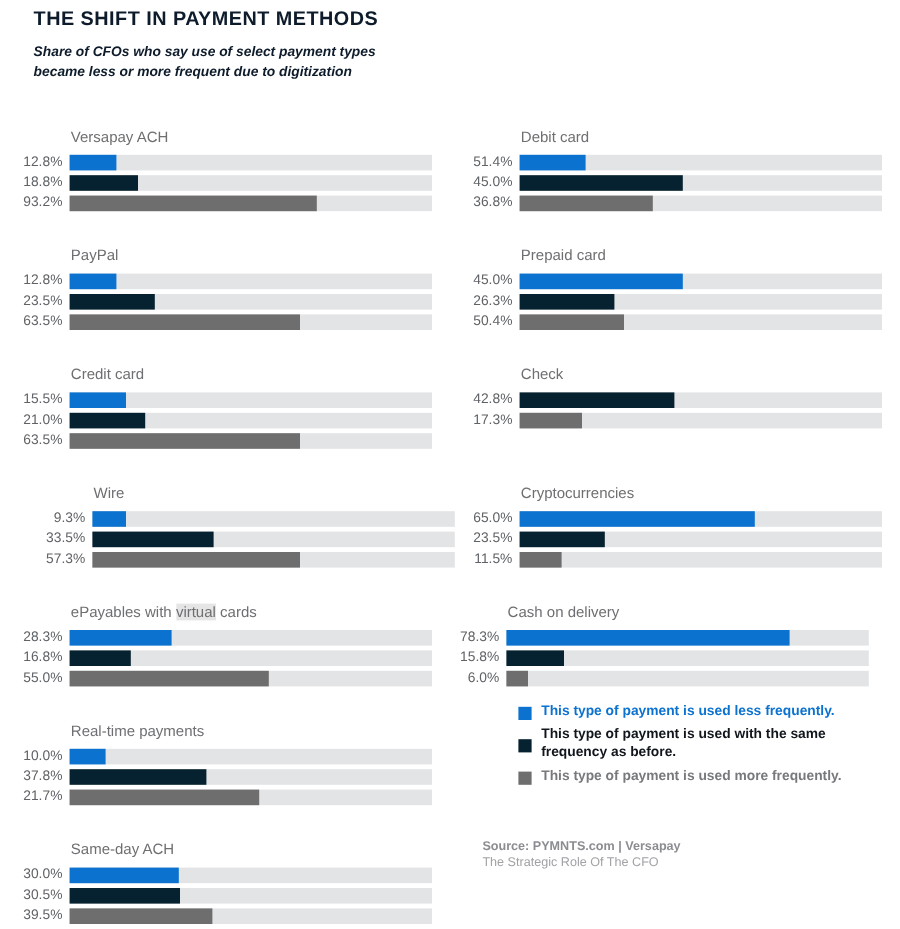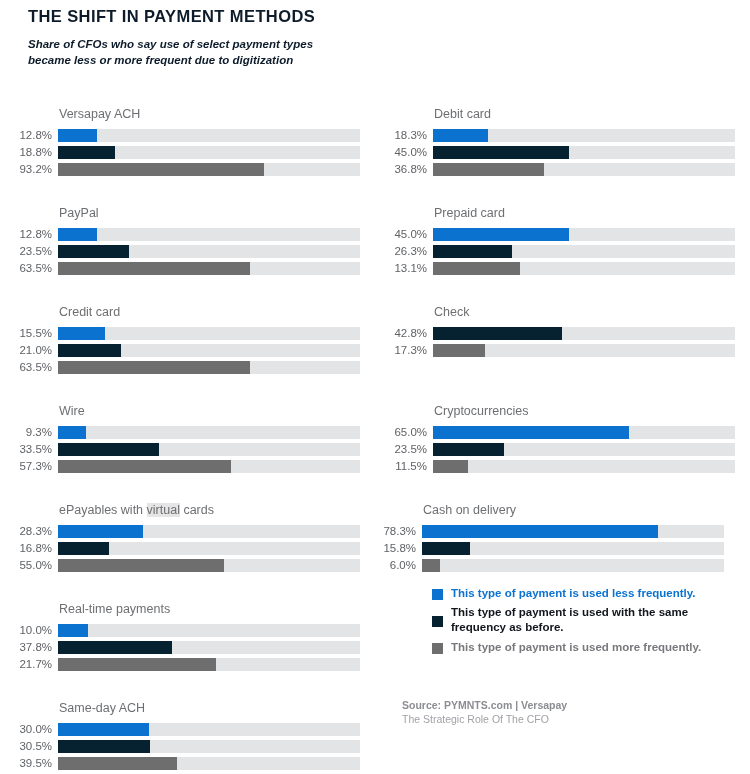--- a/index.html
+++ b/index.html
@@ -194,21 +194,21 @@
           <div class="bar-fill s-same" style="width: 21%;"></div>
         </div>
       </div>
       <div class="bar-row">
         <div class="bar-value">63.5%</div>
         <div class="bar-track">
           <div class="bar-fill s-more" style="width: 63.5%;"></div>
         </div>
       </div>
     </div>
-    <div class="group" style="left: 0px; top: 297px;">
+    <div class="group" style="left: 0px; top: 297px; padding-left: 19px;">
       <div class="group-label">Wire</div>
       <div class="bar-row">
         <div class="bar-value">9.3%</div>
         <div class="bar-track">
           <div class="bar-fill s-less" style="width: 9.3%;"></div>
         </div>
       </div>
       <div class="bar-row">
         <div class="bar-value">33.5%</div>
         <div class="bar-track">
@@ -281,21 +281,21 @@
       <div class="bar-row">
         <div class="bar-value">39.5%</div>
         <div class="bar-track">
           <div class="bar-fill s-more" style="width: 39.5%;"></div>
         </div>
       </div>
     </div>
     <div class="group" style="left: 375px; top: 0px;">
       <div class="group-label">Debit card</div>
       <div class="bar-row">
-        <div class="bar-value">18.3%</div>
+        <div class="bar-value">51.4%</div>
         <div class="bar-track">
           <div class="bar-fill s-less" style="width: 18.3%;"></div>
         </div>
       </div>
       <div class="bar-row">
         <div class="bar-value">45.0%</div>
         <div class="bar-track">
           <div class="bar-fill s-same" style="width: 45%;"></div>
         </div>
       </div>
@@ -314,21 +314,21 @@
           <div class="bar-fill s-less" style="width: 45%;"></div>
         </div>
       </div>
       <div class="bar-row">
         <div class="bar-value">26.3%</div>
         <div class="bar-track">
           <div class="bar-fill s-same" style="width: 26.3%;"></div>
         </div>
       </div>
       <div class="bar-row">
-        <div class="bar-value">13.1%</div>
+        <div class="bar-value">50.4%</div>
         <div class="bar-track">
           <div class="bar-fill s-more" style="width: 28.8%;"></div>
         </div>
       </div>
     </div>
     <div class="group" style="left: 375px; top: 198px;">
       <div class="group-label">Check</div>
       <div class="bar-row">
         <div class="bar-value">42.8%</div>
         <div class="bar-track">

